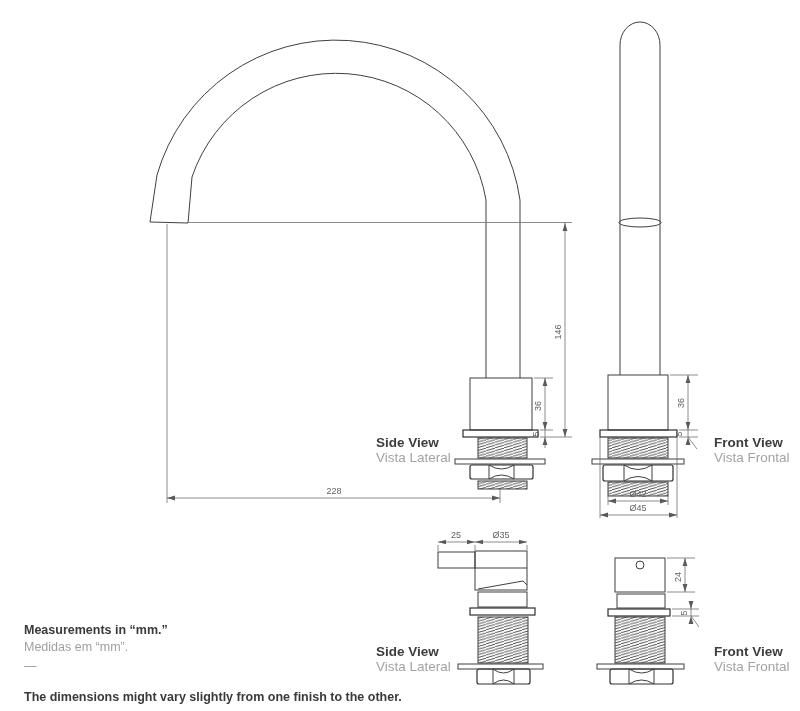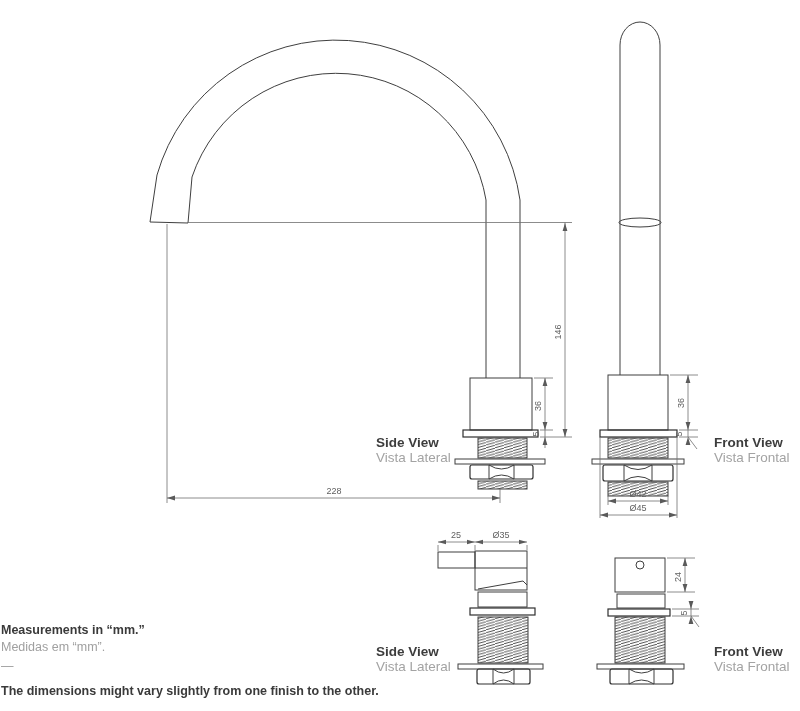--- a/index.html
+++ b/index.html
@@ -7,25 +7,25 @@
        font-family:"Liberation Sans", sans-serif;}
   svg{position:absolute;left:0;top:0;}
   .part{stroke:#3f3f3f;stroke-width:1;fill:none;}
   .partd{stroke:#2f2f2f;stroke-width:1.2;fill:none;}
   .thr{stroke:#3f3f3f;stroke-width:1;fill:url(#threadhatch);}
   .dim{stroke:#6f6f6f;stroke-width:0.8;fill:none;}
   .arw{fill:#5a5a5a;stroke:none;}
   .dimtxt{font-family:"Liberation Sans",sans-serif;font-size:9px;fill:#616161;}
   .viewtitle{font-family:"Liberation Sans",sans-serif;font-size:13.5px;font-weight:bold;fill:#3d3d3d;}
   .viewsub{font-family:"Liberation Sans",sans-serif;font-size:13.5px;fill:#a3a3a3;}
-  .notes{position:absolute;left:1px;top:622px;font-size:12.5px;line-height:17px;}
+  .notes{position:absolute;left:24px;top:622px;font-size:12.5px;line-height:17px;}
   .note-bold{color:#3a3a3a;font-weight:bold;}
   .note-gray{color:#a0a0a0;}
   .note-sep{color:#9a9a9a;margin:2px 0 3px 0;}
-  .note-block2{margin-top:8px;}
+  .note-block2{margin-top:14px;}
 </style>
 </head>
 <body>
 
 <svg width="800" height="711" viewBox="0 0 800 711">
   <defs>
     <pattern id="threadhatch" width="9" height="2.8" patternUnits="userSpaceOnUse">
       <path d="M-1,2.9 L10,-0.1" stroke="#3b3b3b" stroke-width="0.9" fill="none"></path>
     </pattern>
   </defs>

